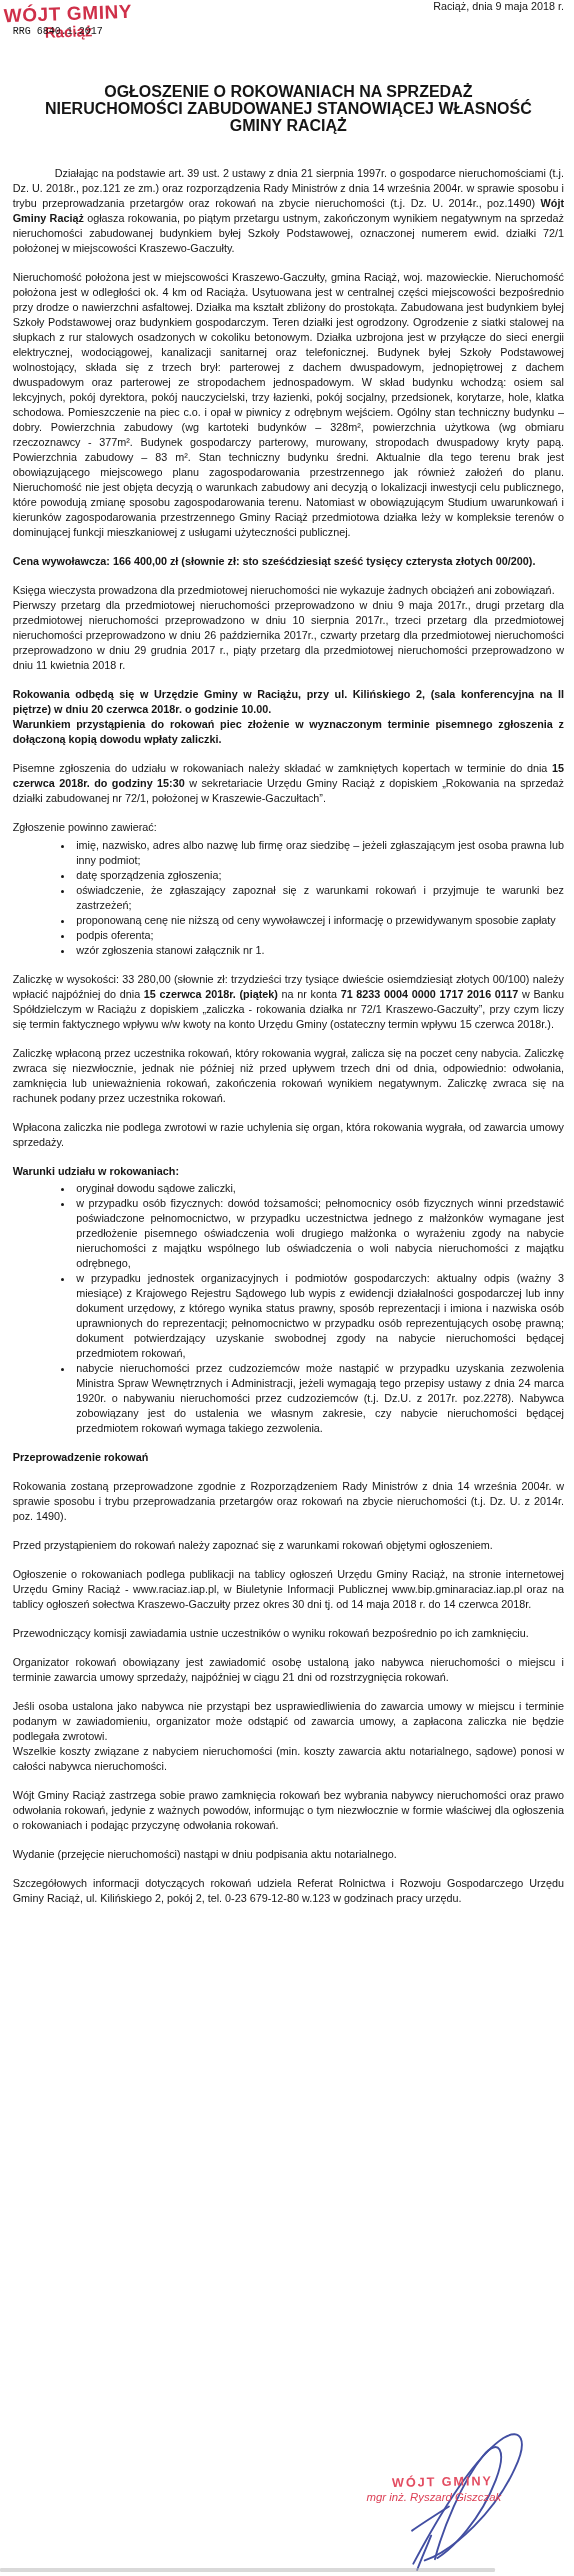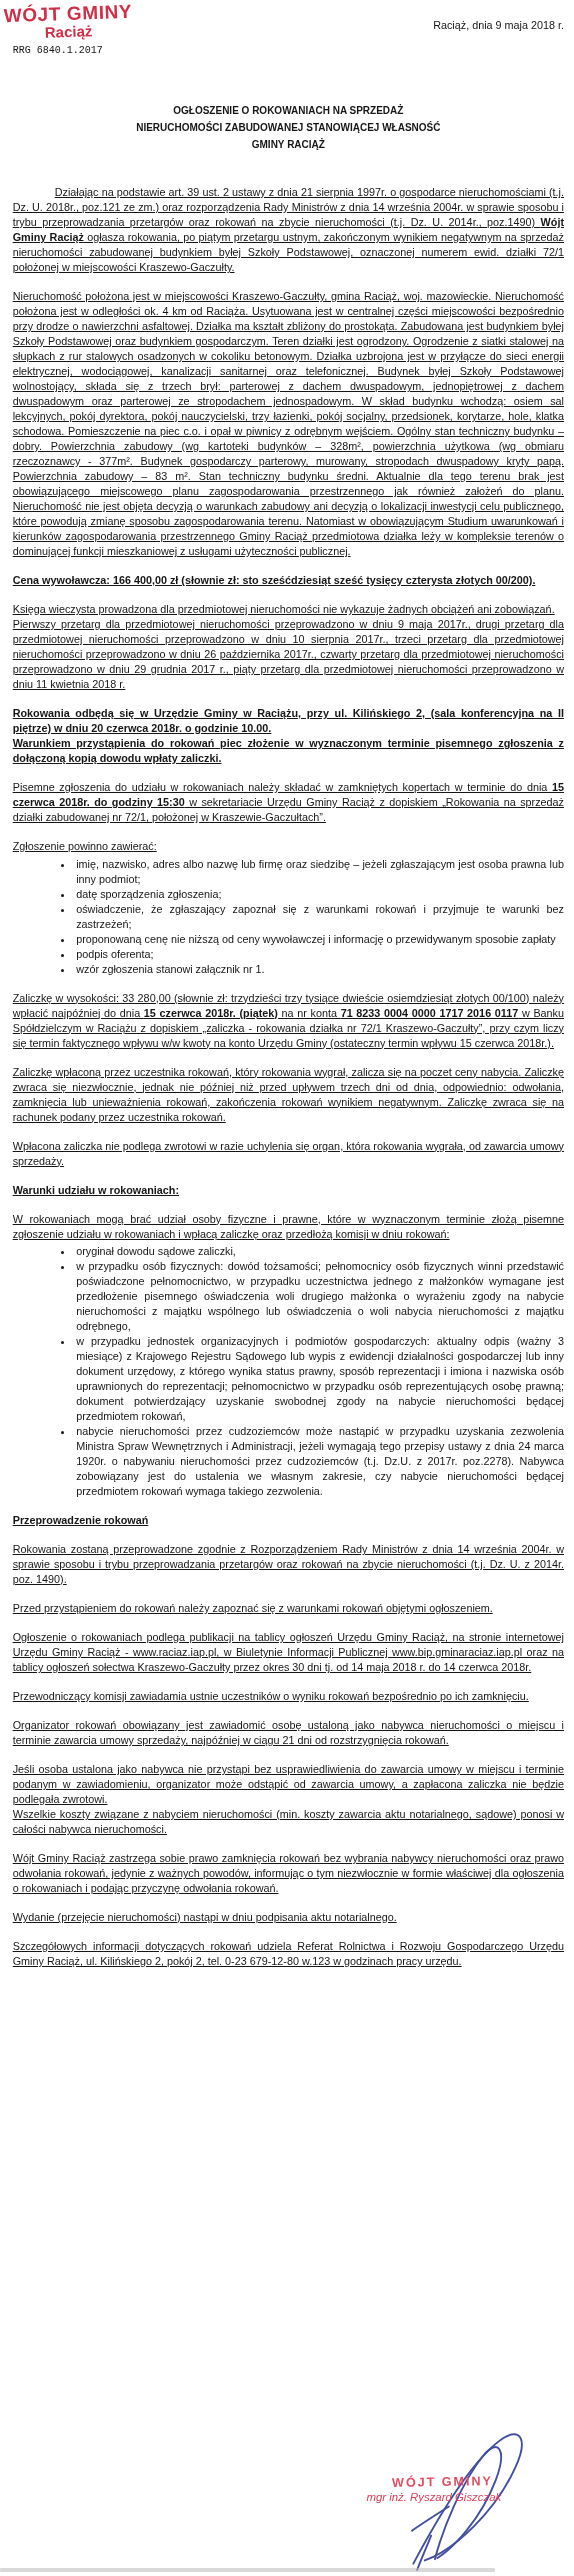--- a/index.html
+++ b/index.html
@@ -16,31 +16,31 @@
   
   .stamp-top{
     position:absolute;left:3.8px;top:3.8px;
     color:#cf3049;
     transform:rotate(-2deg);
     text-align:center;
     line-height:1.05;
   }
   .stamp-top .l1{font-size:19px;font-weight:bold;letter-spacing:0.6px;}
   .stamp-top .l2{font-size:15px;font-weight:bold;}
-  .date-line{padding-top:19px;text-align:right;font-size:10.8px;}
+  .date-line{text-align:right;font-size:10.8px;}
   .reference{margin-top:14px;font-size:10px;font-family:Liberation Mono, monospace;}
   
   .doc-title{
     margin-top:46px;
     text-align:center;font-weight:bold;
-    font-size:10px;line-height:17px;
+    font-size:16px;line-height:17px;
   }
   
   .doc-body{margin-top:32px;font-size:10.8px;line-height:15px;text-align:justify;}
-  .doc-body p{margin:14px 0 0 0;text-decoration:underline;}
+  .doc-body p{margin:14px 0 0 0;}
   .doc-body p.tight{margin-top:0;}
   .doc-body p.first{ text-indent:42px;margin-top:0;}
   .b{font-weight:bold;}
   .head{font-weight:bold;}
   ul.doc-list{margin:2.5px 0 0 0;padding-left:61px;}
   ul.doc-list li{margin:0;padding-left:2.5px;text-align:justify;}
   
   .sig-block{position:absolute;left:355px;top:2429px;width:203px;height:146px;}
   .sig-role{
     position:absolute;left:37px;top:46px;
@@ -108,21 +108,20 @@
       </ul>
 
       <p><span>Zaliczkę w wysokości: 33 280,00 (słownie zł: trzydzieści trzy tysiące dwieście osiemdziesiąt złotych 00/100) należy wpłacić najpóźniej do dnia </span><span class="b">15 czerwca 2018r. (piątek)</span><span> na nr konta </span><span class="b">71 8233 0004 0000 1717 2016 0117</span><span> w Banku Spółdzielczym w Raciążu z dopiskiem „zaliczka - rokowania działka nr 72/1 Kraszewo-Gaczułty”, przy czym liczy się termin faktycznego wpływu w/w kwoty na konto Urzędu Gminy (ostateczny termin wpływu 15 czerwca 2018r.).</span></p>
 
       <p>Zaliczkę wpłaconą przez uczestnika rokowań, który rokowania wygrał, zalicza się na poczet ceny nabycia. Zaliczkę zwraca się niezwłocznie, jednak nie później niż przed upływem trzech dni od dnia, odpowiednio: odwołania, zamknięcia lub unieważnienia rokowań, zakończenia rokowań wynikiem negatywnym. Zaliczkę zwraca się na rachunek podany przez uczestnika rokowań.</p>
 
       <p>Wpłacona zaliczka nie podlega zwrotowi w razie uchylenia się organ, która rokowania wygrała, od zawarcia umowy sprzedaży.</p>
 
       <p class="head">Warunki udziału w rokowaniach:</p>
 
-      <p>W rokowaniach mogą brać udział osoby fizyczne i prawne, które w wyznaczonym terminie złożą pisemne zgłoszenie udziału w rokowaniach i wpłacą zaliczkę oraz przedłożą komisji w dniu rokowań:</p>
 
       <ul class="doc-list">
         <li>oryginał dowodu sądowe zaliczki,</li>
         <li>w przypadku osób fizycznych: dowód tożsamości; pełnomocnicy osób fizycznych winni przedstawić poświadczone pełnomocnictwo, w przypadku uczestnictwa jednego z małżonków wymagane jest przedłożenie pisemnego oświadczenia woli drugiego małżonka o wyrażeniu zgody na nabycie nieruchomości z majątku wspólnego lub oświadczenia o woli nabycia nieruchomości z majątku odrębnego,</li>
         <li>w przypadku jednostek organizacyjnych i podmiotów gospodarczych: aktualny odpis (ważny 3 miesiące) z Krajowego Rejestru Sądowego lub wypis z ewidencji działalności gospodarczej lub inny dokument urzędowy, z którego wynika status prawny, sposób reprezentacji i imiona i nazwiska osób uprawnionych do reprezentacji; pełnomocnictwo w przypadku osób reprezentujących osobę prawną; dokument potwierdzający uzyskanie swobodnej zgody na nabycie nieruchomości będącej przedmiotem rokowań,</li>
         <li>nabycie nieruchomości przez cudzoziemców może nastąpić w przypadku uzyskania zezwolenia Ministra Spraw Wewnętrznych i Administracji, jeżeli wymagają tego przepisy ustawy z dnia 24 marca 1920r. o nabywaniu nieruchomości przez cudzoziemców (t.j. Dz.U. z 2017r. poz.2278). Nabywca zobowiązany jest do ustalenia we własnym zakresie, czy nabycie nieruchomości będącej przedmiotem rokowań wymaga takiego zezwolenia.</li>
       </ul>
 
       <p class="head">Przeprowadzenie rokowań</p>
 

